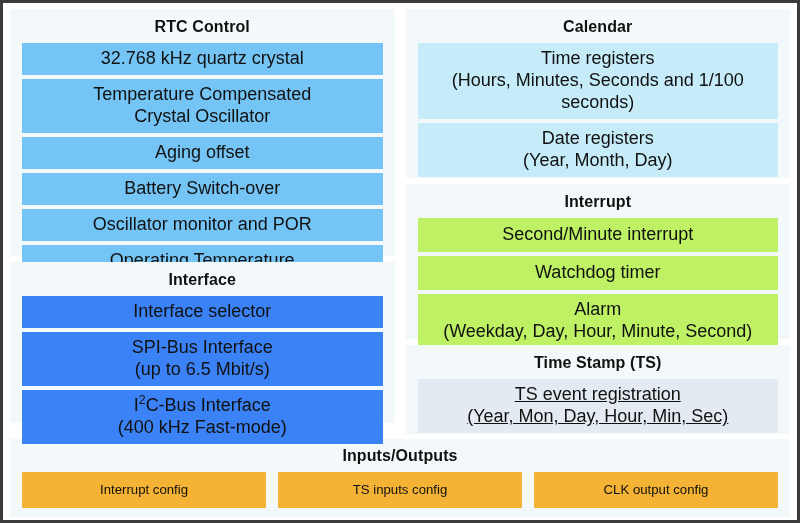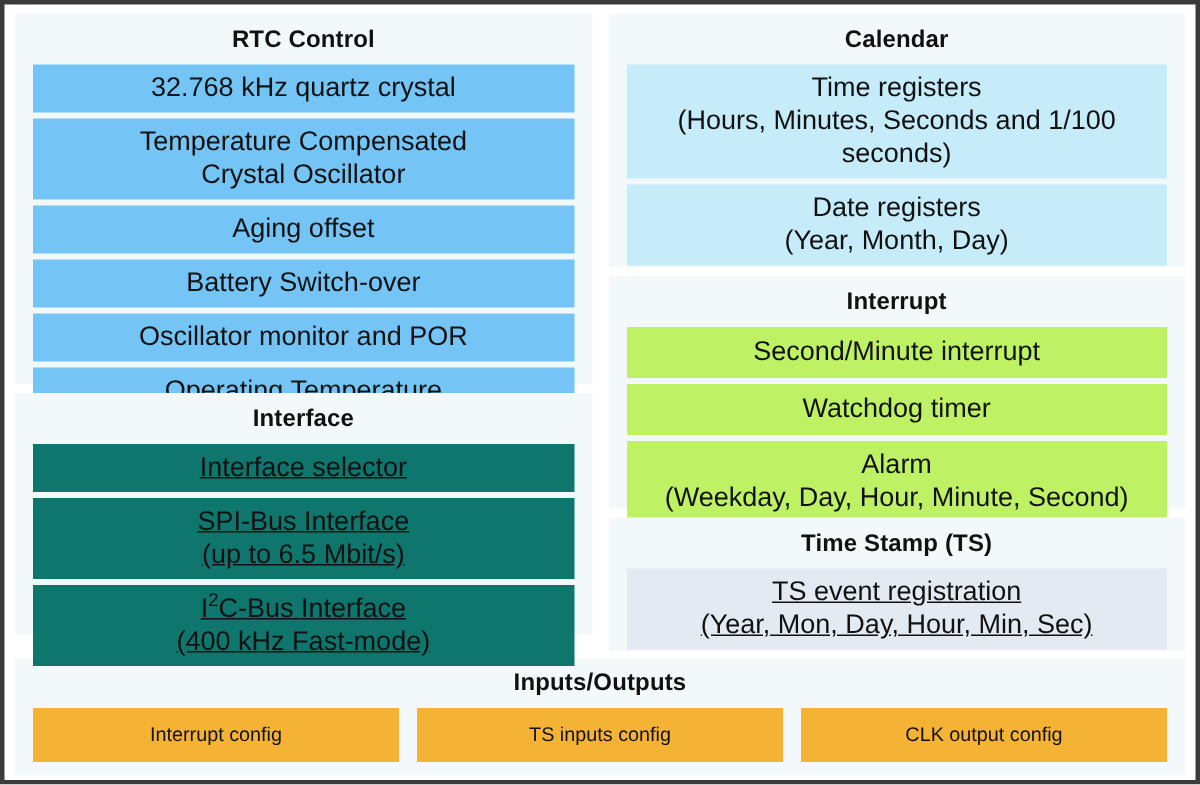--- a/index.html
+++ b/index.html
@@ -73,21 +73,21 @@
     font-size: 18px;
     color: #111111;
     line-height: 1.22;
     padding: 5px 6px;
     box-sizing: border-box;
     flex: 1 1 auto;
   }
 
   
   .bar.c-rtc       { background: #74c5f6; }
-  .bar.c-interface { background: #0f766e; text-decoration: underline; }
+  .bar.c-interface { background: #3b82f6; }
   .bar.c-calendar  { background: #c6ecfa; }
   .bar.c-interrupt { background: #bef264; }
   .bar.c-timestamp { background: #e3eaf1; }
   .bar.c-io        { background: #f5b335; }
 
   
   .panel-rtc        { height: 247px; }
   .panel-interface  { height: 161px; }
   .panel-calendar   { height: 169px; }
   .panel-interrupt  { height: 155px; }

